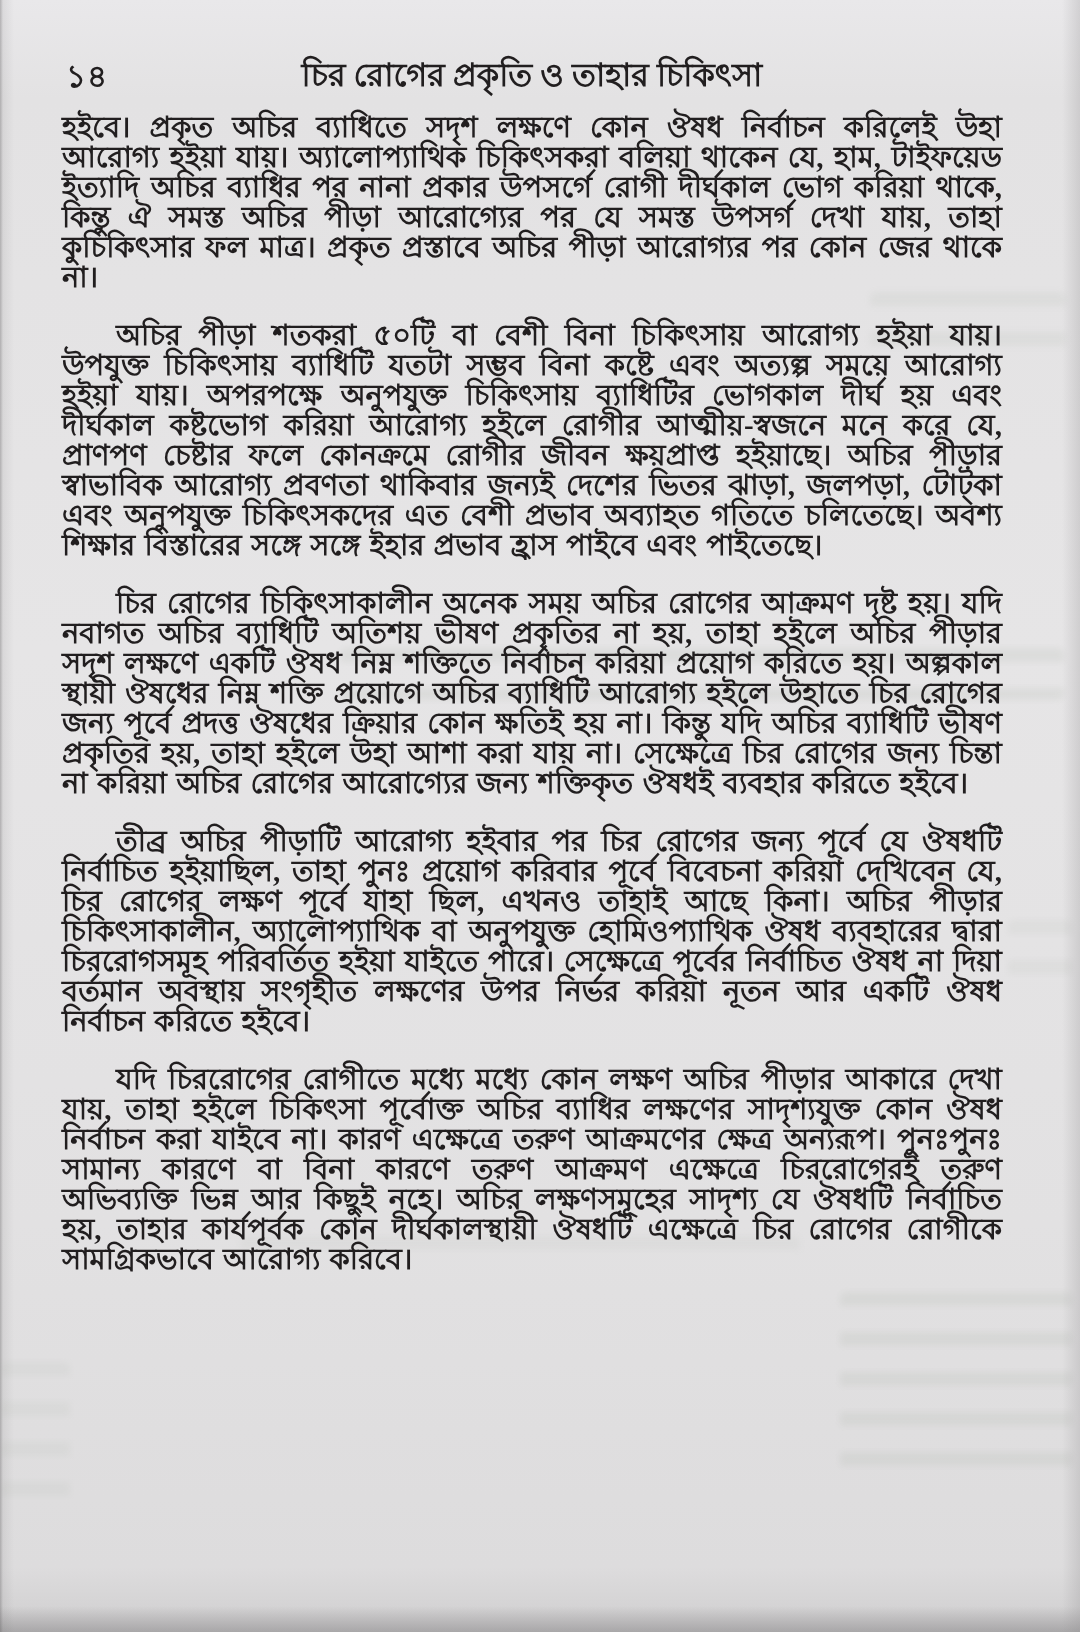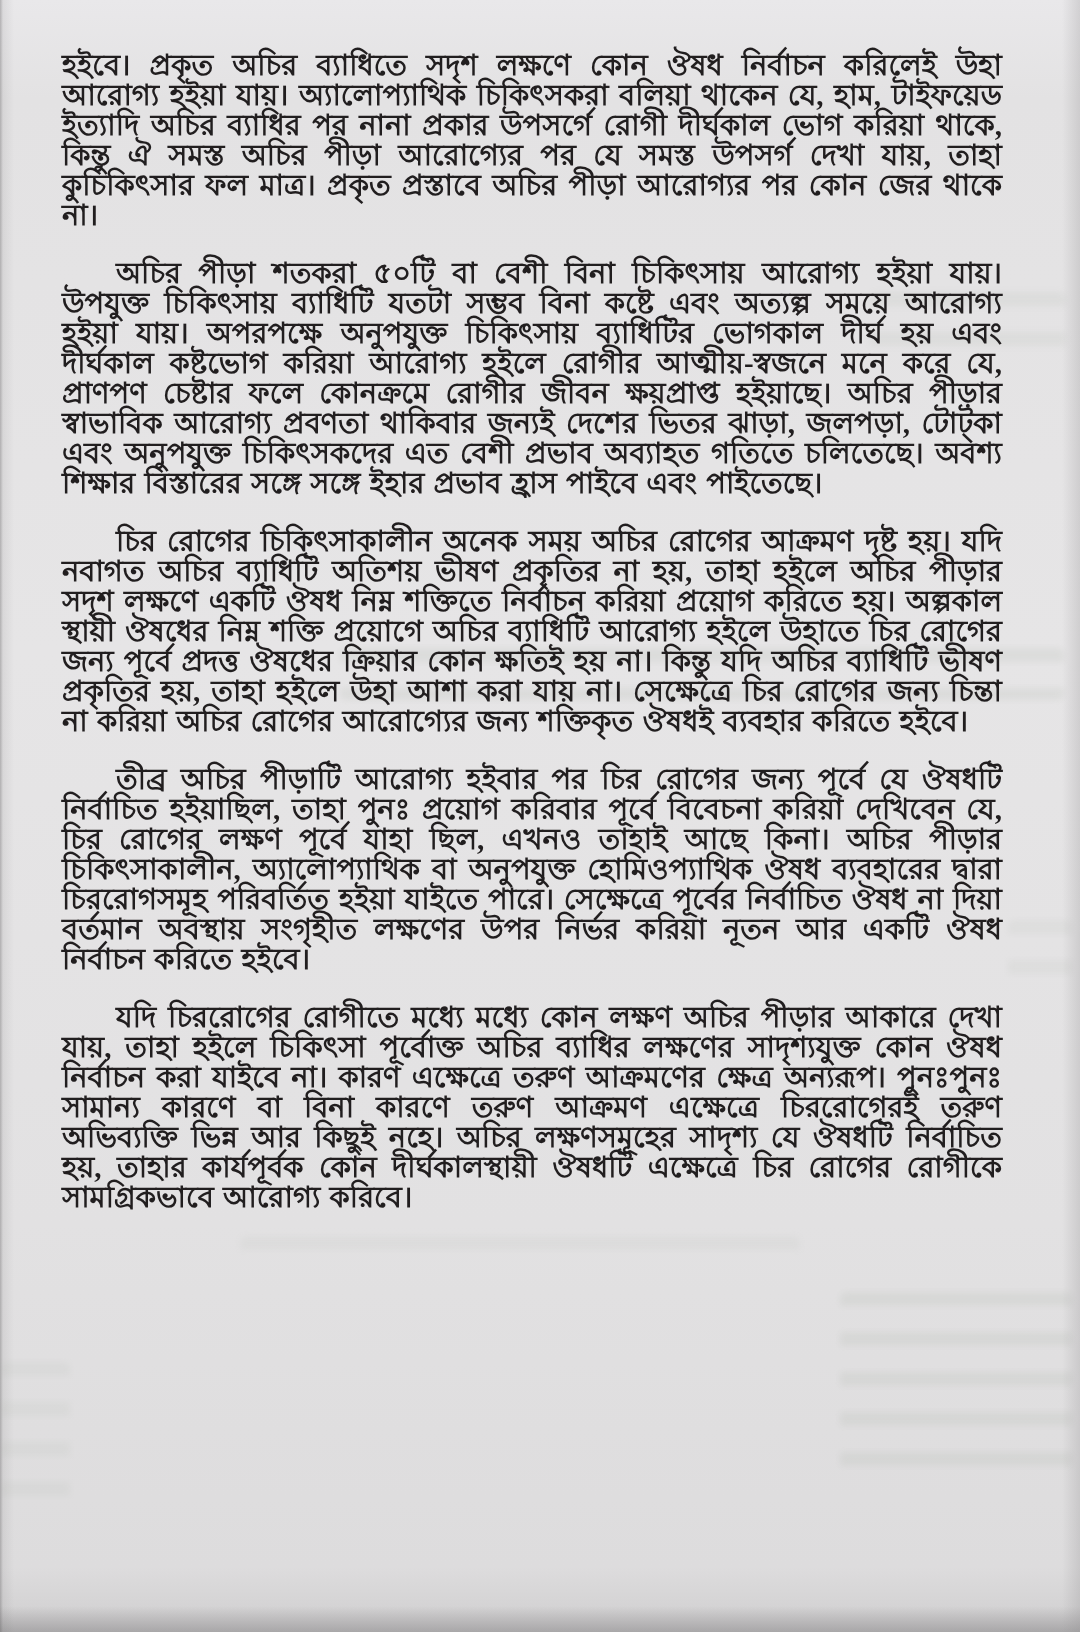--- a/index.html
+++ b/index.html
@@ -119,20 +119,24 @@
 
   <div class="smudge smudge-bar s1"></div>
   <div class="smudge smudge-bar s2"></div>
   <div class="smudge smudge-bar s3"></div>
   <div class="smudge smudge-bar s4"></div>
   <div class="smudge smudge-bar s5"></div>
   <div class="smudge smudge-bar s6"></div>
 
   <div class="page-inner">
 
+    <div class="page-header">
+      <span class="page-number">১৪</span>
+      <div class="page-title">চির রোগের প্রকৃতি ও তাহার চিকিৎসা</div>
+    </div>
 
     <div class="body-text">
       <p>হইবে। প্রকৃত অচির ব্যাধিতে সদৃশ লক্ষণে কোন ঔষধ নির্বাচন করিলেই উহা আরোগ্য হইয়া যায়। অ্যালোপ্যাথিক চিকিৎসকরা বলিয়া থাকেন যে, হাম, টাইফয়েড ইত্যাদি অচির ব্যাধির পর নানা প্রকার উপসর্গে রোগী দীর্ঘকাল ভোগ করিয়া থাকে, কিন্তু ঐ সমস্ত অচির পীড়া আরোগ্যের পর যে সমস্ত উপসর্গ দেখা যায়, তাহা কুচিকিৎসার ফল মাত্র। প্রকৃত প্রস্তাবে অচির পীড়া আরোগ্যর পর কোন জের থাকে না।</p>
       <p class="indent">অচির পীড়া শতকরা ৫০টি বা বেশী বিনা চিকিৎসায় আরোগ্য হইয়া যায়। উপযুক্ত চিকিৎসায় ব্যাধিটি যতটা সম্ভব বিনা কষ্টে এবং অত্যল্প সময়ে আরোগ্য হইয়া যায়। অপরপক্ষে অনুপযুক্ত চিকিৎসায় ব্যাধিটির ভোগকাল দীর্ঘ হয় এবং দীর্ঘকাল কষ্টভোগ করিয়া আরোগ্য হইলে রোগীর আত্মীয়-স্বজনে মনে করে যে, প্রাণপণ চেষ্টার ফলে কোনক্রমে রোগীর জীবন ক্ষয়প্রাপ্ত হইয়াছে। অচির পীড়ার স্বাভাবিক আরোগ্য প্রবণতা থাকিবার জন্যই দেশের ভিতর ঝাড়া, জলপড়া, টোট্‌কা এবং অনুপযুক্ত চিকিৎসকদের এত বেশী প্রভাব অব্যাহত গতিতে চলিতেছে। অবশ্য শিক্ষার বিস্তারের সঙ্গে সঙ্গে ইহার প্রভাব হ্রাস পাইবে এবং পাইতেছে।</p>
       <p class="indent">চির রোগের চিকিৎসাকালীন অনেক সময় অচির রোগের আক্রমণ দৃষ্ট হয়। যদি নবাগত অচির ব্যাধিটি অতিশয় ভীষণ প্রকৃতির না হয়, তাহা হইলে অচির পীড়ার সদৃশ লক্ষণে একটি ঔষধ নিম্ন শক্তিতে নির্বাচন করিয়া প্রয়োগ করিতে হয়। অল্পকাল স্থায়ী ঔষধের নিম্ন শক্তি প্রয়োগে অচির ব্যাধিটি আরোগ্য হইলে উহাতে চির রোগের জন্য পূর্বে প্রদত্ত ঔষধের ক্রিয়ার কোন ক্ষতিই হয় না। কিন্তু যদি অচির ব্যাধিটি ভীষণ প্রকৃতির হয়, তাহা হইলে উহা আশা করা যায় না। সেক্ষেত্রে চির রোগের জন্য চিন্তা না করিয়া অচির রোগের আরোগ্যের জন্য শক্তিকৃত ঔষধই ব্যবহার করিতে হইবে।</p>
       <p class="indent">তীব্র অচির পীড়াটি আরোগ্য হইবার পর চির রোগের জন্য পূর্বে যে ঔষধটি নির্বাচিত হইয়াছিল, তাহা পুনঃ প্রয়োগ করিবার পূর্বে বিবেচনা করিয়া দেখিবেন যে, চির রোগের লক্ষণ পূর্বে যাহা ছিল, এখনও তাহাই আছে কিনা। অচির পীড়ার চিকিৎসাকালীন, অ্যালোপ্যাথিক বা অনুপযুক্ত হোমিওপ্যাথিক ঔষধ ব্যবহারের দ্বারা চিররোগসমূহ পরিবর্তিত হইয়া যাইতে পারে। সেক্ষেত্রে পূর্বের নির্বাচিত ঔষধ না দিয়া বর্তমান অবস্থায় সংগৃহীত লক্ষণের উপর নির্ভর করিয়া নূতন আর একটি ঔষধ নির্বাচন করিতে হইবে।</p>
       <p class="indent">যদি চিররোগের রোগীতে মধ্যে মধ্যে কোন লক্ষণ অচির পীড়ার আকারে দেখা যায়, তাহা হইলে চিকিৎসা পূর্বোক্ত অচির ব্যাধির লক্ষণের সাদৃশ্যযুক্ত কোন ঔষধ নির্বাচন করা যাইবে না। কারণ এক্ষেত্রে তরুণ আক্রমণের ক্ষেত্র অন্যরূপ। পুনঃপুনঃ সামান্য কারণে বা বিনা কারণে তরুণ আক্রমণ এক্ষেত্রে চিররোগেরই তরুণ অভিব্যক্তি ভিন্ন আর কিছুই নহে। অচির লক্ষণসমূহের সাদৃশ্য যে ঔষধটি নির্বাচিত হয়, তাহার কার্যপূর্বক কোন দীর্ঘকালস্থায়ী ঔষধটি এক্ষেত্রে চির রোগের রোগীকে সামগ্রিকভাবে আরোগ্য করিবে।</p>
     </div>
 
   </div>

